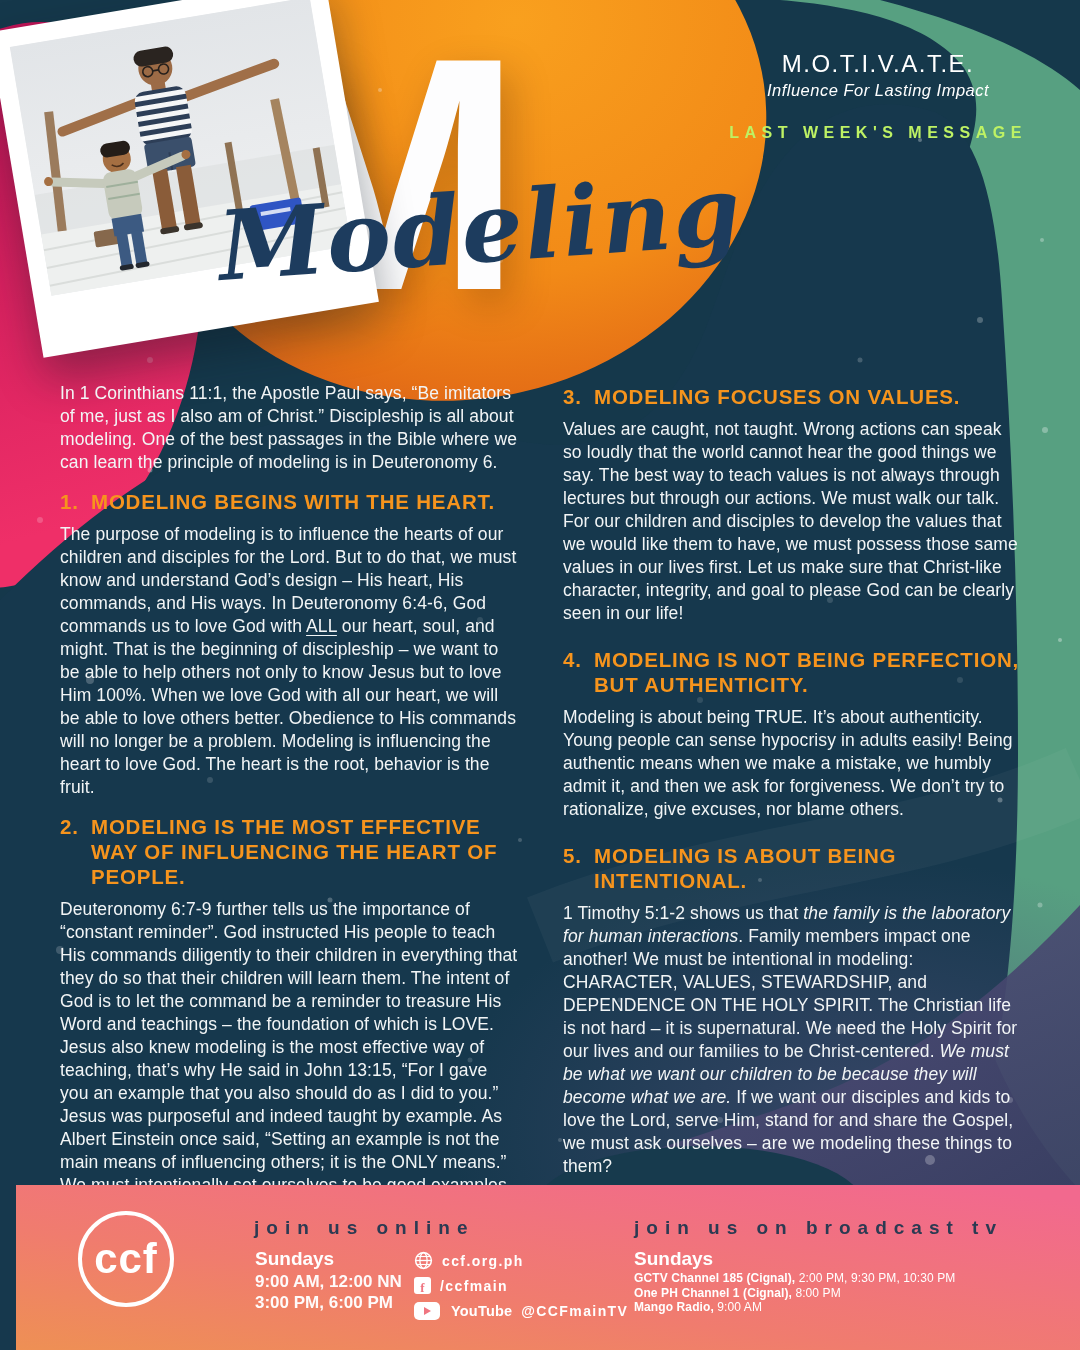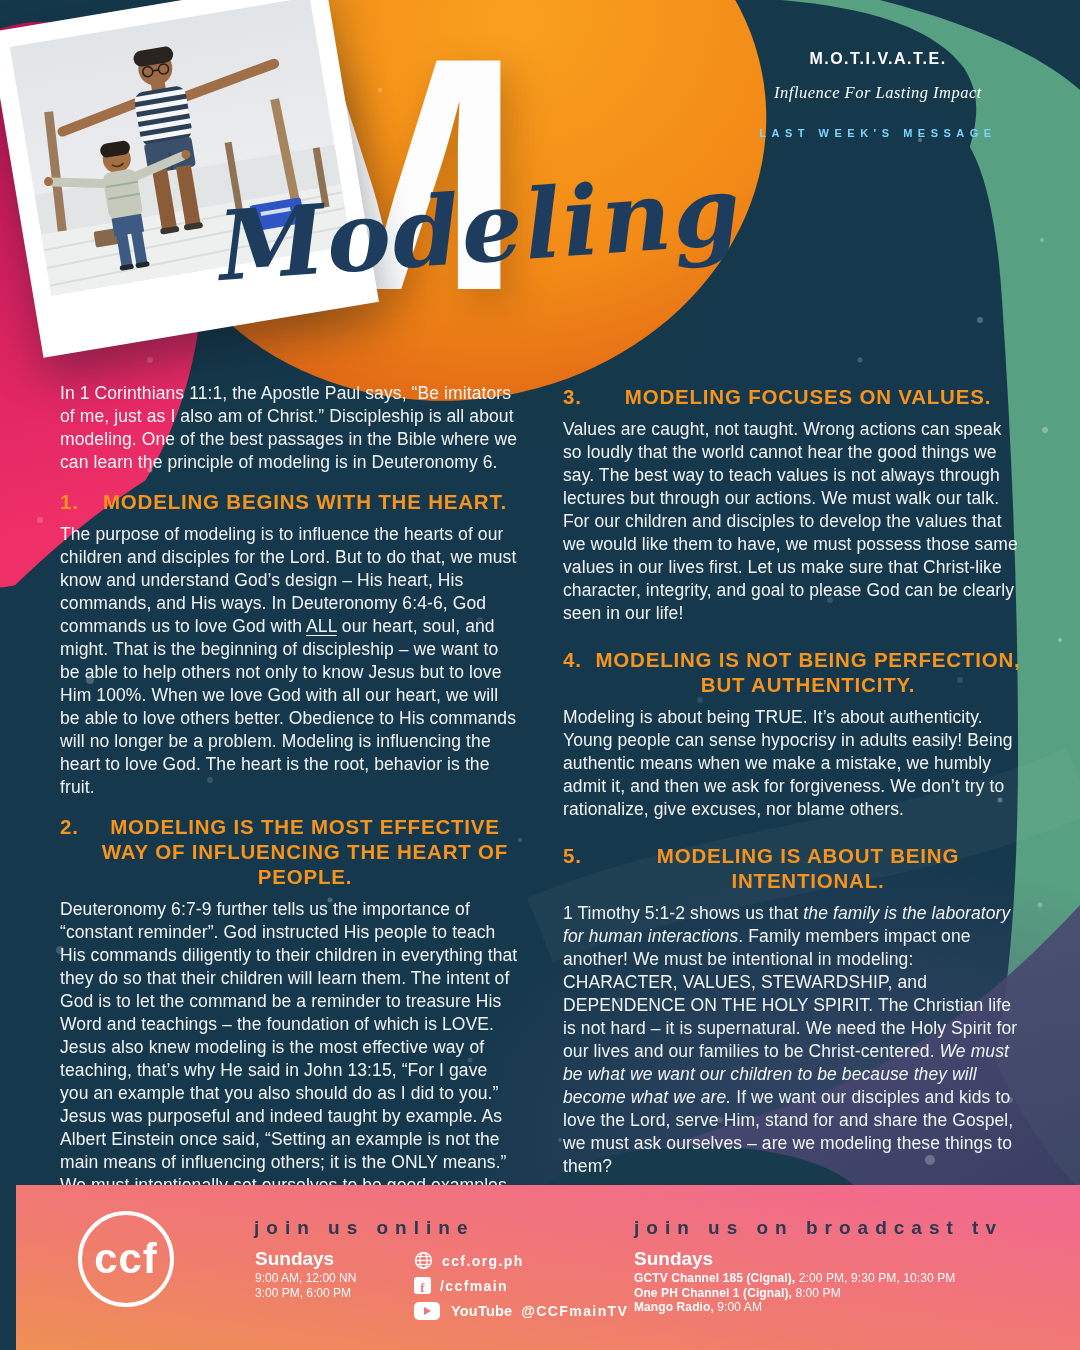--- a/index.html
+++ b/index.html
@@ -15,23 +15,23 @@
     position:absolute;left:246px;top:38px;z-index:2;
     font-size:332px;line-height:.82;font-weight:bold;color:#fdfdfe;
     text-shadow:10px 14px 38px rgba(60,20,0,.25);
   }
   .script-title{
     position:absolute;left:218px;top:172px;z-index:4;width:520px;
     font-family:"DejaVu Serif",serif;font-style:italic;font-weight:bold;
     font-size:96px;color:#1D3C5E;transform:rotate(-4deg);letter-spacing:2px;
   }
   .brand-block{position:absolute;top:50px;right:52px;width:300px;z-index:3;text-align:center;color:#fff;}
-  .brand{font-size:16px;font-weight:bold;letter-spacing:1.5px;}
-  .brand-tagline{font-family:Liberation Serif, serif;font-style:italic;font-size:16.5px;margin-top:15px;letter-spacing:.5px;}
-  .kicker{margin-top:24px;color:#7dd3fc;font-weight:bold;font-size:11px;letter-spacing:5.5px;white-space:nowrap;}
+  .brand{font-size:24px;font-weight:normal;letter-spacing:1.5px;}
+  .brand-tagline{font-family:Liberation Sans, sans-serif;font-style:italic;font-size:16.5px;margin-top:3px;letter-spacing:.5px;}
+  .kicker{margin-top:24px;color:#bef264;font-weight:bold;font-size:16px;letter-spacing:5.5px;white-space:nowrap;}
 
   
   .polaroid{
     position:absolute;left:14px;top:2px;width:340px;height:330px;z-index:3;
     background:#fff;padding:18px 18px 60px 18px;transform:rotate(-9.5deg);
     box-shadow:0 22px 45px rgba(10,20,30,.38);
   }
   .photo{width:304px;height:252px;display:block;background:#e8eaec;}
 
   
@@ -42,40 +42,40 @@
     letter-spacing:.1px;
   }
   .seg-i{font-style:italic;}
   .seg-u{text-decoration:underline;text-underline-offset:3px;}
   .seg-b{font-weight:bold;}
   .section{margin-top:10px;}
   #col-right .section{margin-top:0;}
   #col-right .section + .section{margin-top:22px;}
   .sec-h{display:flex;color:#F6941D;font-weight:bold;font-size:20.5px;line-height:1.22;letter-spacing:.8px;margin:2px 0 9px 0;}
   .sec-num{width:31px;flex:none;}
-  .sec-title{flex:1;text-align:center;}
+  .sec-title{flex:1;}
   .closing{margin-top:6px;}
 
   
   .footer{
     position:absolute;left:16px;top:1185px;width:1080px;height:165px;z-index:6;
     background:linear-gradient(188deg,#F2698E 6%,#F07C6E 62%,#EE9054 100%);
     color:#fff;
   }
   .ccf-logo{
     position:absolute;left:62px;top:26px;width:96px;height:96px;border:4px solid #fff;
     border-radius:50%;display:flex;align-items:center;justify-content:center;
     font-size:42px;font-weight:bold;letter-spacing:1px;color:#fff;
   }
   .f-heading{font-size:19px;font-weight:bold;letter-spacing:7px;color:#2B3A52;}
   .f-online-head{position:absolute;left:238px;top:32px;}
   .f-broadcast-head{position:absolute;left:618px;top:32px;}
   .f-day{font-size:19px;font-weight:bold;line-height:1.25;}
   .f-online-body{position:absolute;left:239px;top:62px;}
-  .f-times div{font-size:12px;line-height:1.25;opacity:.97;}
+  .f-times div{font-size:17px;line-height:1.25;opacity:.97;font-weight:bold;}
   .f-links{position:absolute;left:398px;top:64px;}
   .f-link{display:flex;align-items:center;height:23px;margin-bottom:2px;}
   .f-link .lbl{font-size:14px;font-weight:bold;letter-spacing:1.4px;margin-left:9px;}
   .ic-globe{width:19px;height:19px;}
   .ic-fb{
     width:17px;height:17px;background:#fff;border-radius:3px;color:#F07581;
     font-weight:bold;font-size:13px;display:flex;align-items:flex-end;justify-content:center;line-height:1;
     font-family:"Liberation Serif",serif;
   }
   .ic-yt{width:26px;height:18px;background:#fff;border-radius:5px;position:relative;display:inline-block;}

